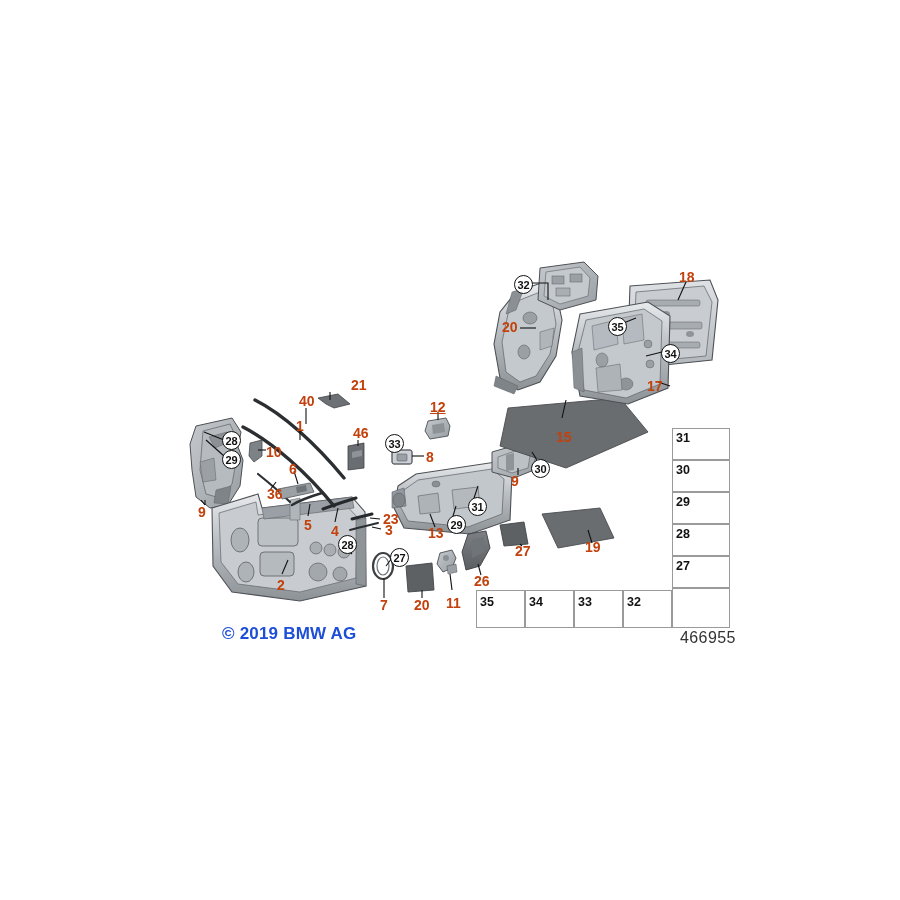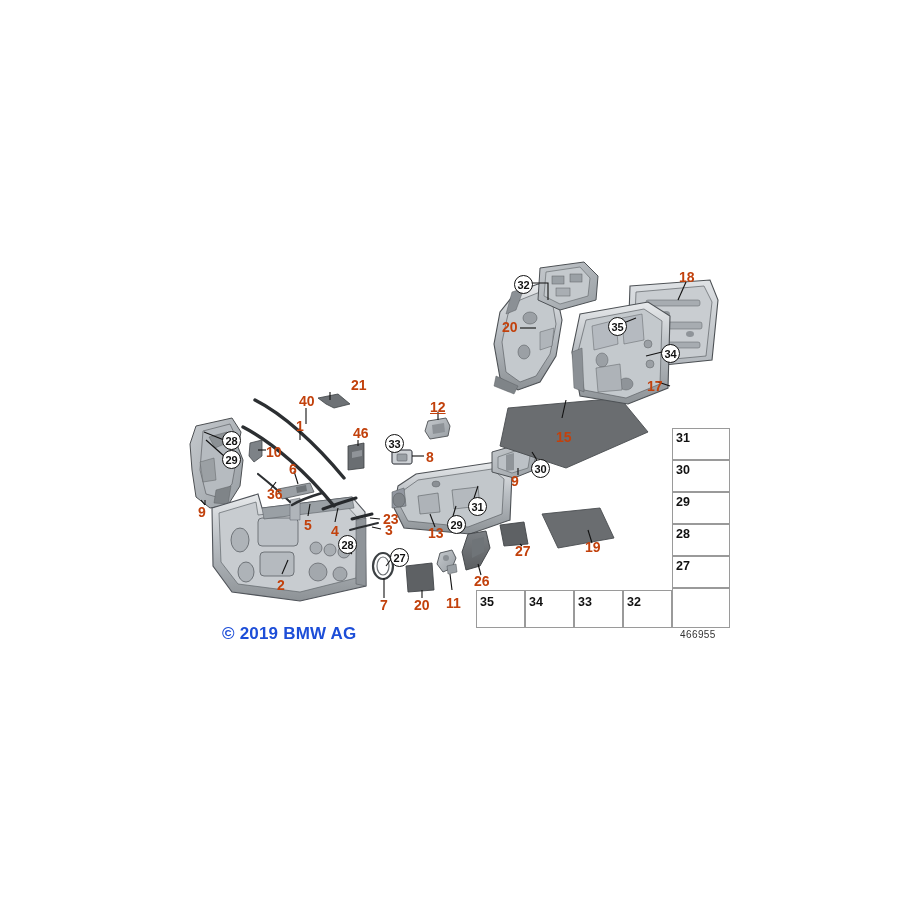--- a/index.html
+++ b/index.html
@@ -9,21 +9,21 @@
 
   .lbl{position:absolute;font-family:"Liberation Sans",sans-serif;font-weight:bold;
        font-size:14px;color:#c2410c;line-height:1;white-space:nowrap;user-select:none;}
 
   .circ{position:absolute;width:19px;height:19px;border:1.4px solid #111;border-radius:50%;
         background:#fff;color:#111;font-family:"Liberation Sans",sans-serif;font-weight:bold;
         font-size:11px;display:flex;align-items:center;justify-content:center;box-sizing:border-box;}
 
   #copyright{position:absolute;left:178px;top:624px;font-size:17px;font-weight:bold;
              color:#1d4ed8;font-family:"Liberation Sans",sans-serif;letter-spacing:.2px;margin-left:44px;}
-  #diagnum{position:absolute;left:680px;top:629px;font-size:10px;color:#333;
+  #diagnum{position:absolute;left:680px;top:629px;font-size:16px;color:#333;
            font-family:"Liberation Sans",sans-serif;letter-spacing:.4px;}
 
   .legbox{position:absolute;border:1px solid #9a9a9a;box-sizing:border-box;background:#fff;}
   .legnum{position:absolute;font-weight:bold;font-size:12.5px;color:#111;
           font-family:"Liberation Sans",sans-serif;}
 
   svg{position:absolute;left:0;top:0;width:900px;height:900px;overflow:visible;}
 </style>
 </head>
 <body>

